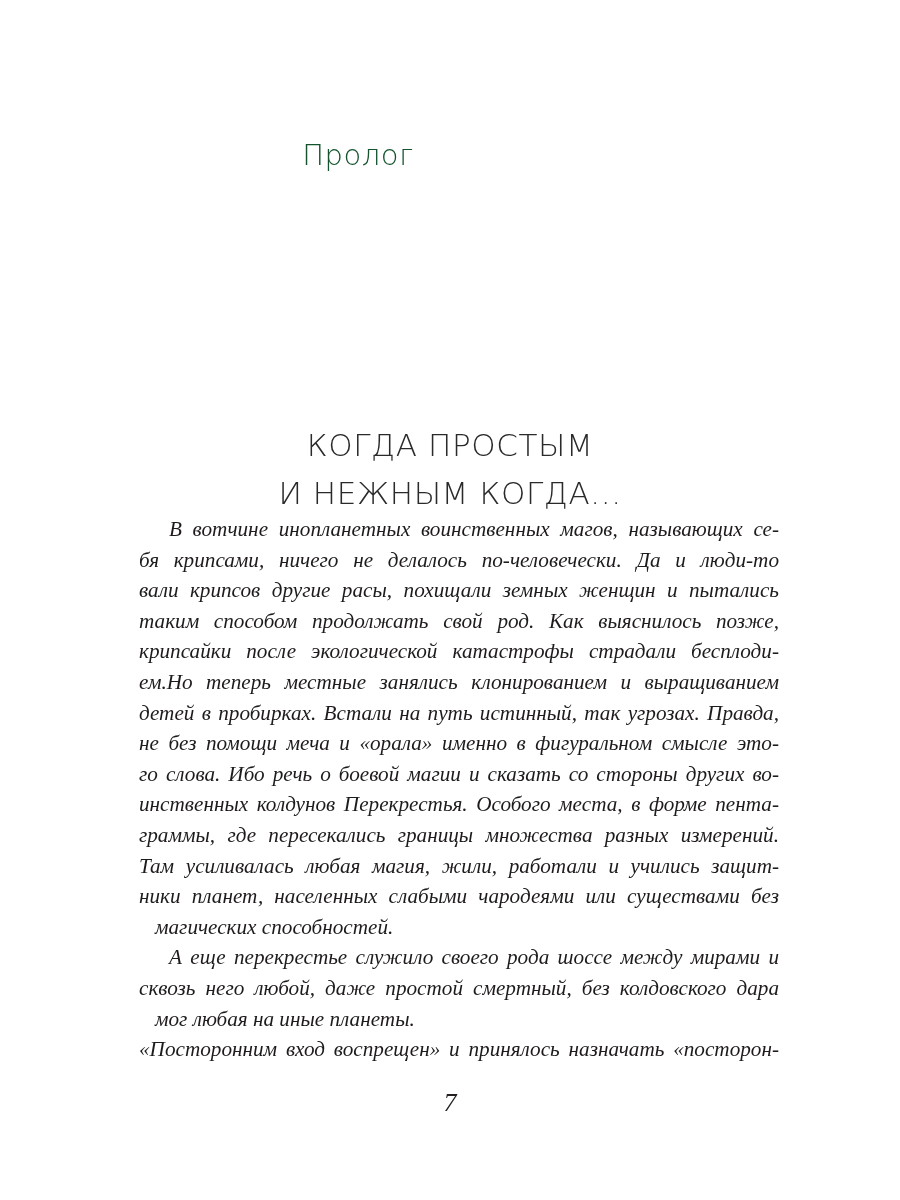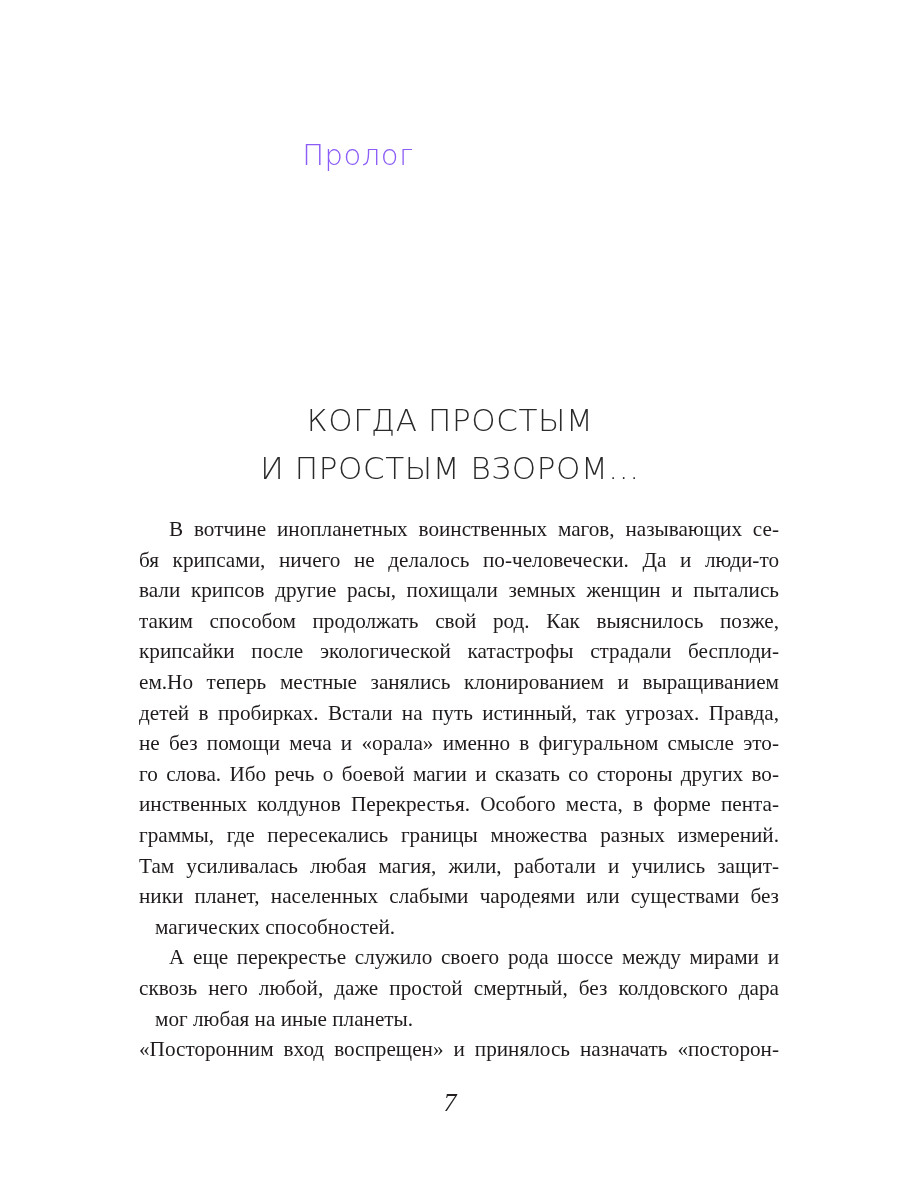--- a/index.html
+++ b/index.html
@@ -17,26 +17,26 @@
     .section-title {
       position: absolute;
       top: 138px;
       left: 0;
       width: 716px;
       text-align: center;
       font-family: "DejaVu Sans", sans-serif;
       font-weight: 200;
       font-size: 29px;
       letter-spacing: 0.5px;
-      color: #8b5cf6;
+      color: #14532d;
       -webkit-text-stroke: 0;
     }
     .chapter-title {
       position: absolute;
-      top: 396px;
+      top: 421px;
       left: 0;
       width: 900px;
       text-align: center;
       font-family: "DejaVu Sans", sans-serif;
       font-weight: 200;
       font-size: 31px;
       line-height: 48px;
       letter-spacing: 0.6px;
       color: #2a2a2a;
     }
@@ -50,20 +50,21 @@
       font-size: 21.2px;
       line-height: 30.6px;
       color: #1f1b1c;
     }
     .line {
       display: block;
       white-space: nowrap;
       text-align: justify;
       text-align-last: justify;
       height: 30.6px;
+      font-style: italic;
     }
     .line.last {
       text-align-last: left;
       margin-left: 16px;
     }
     .line.indent {
       padding-left: 30px;
     }
     .page-number {
       position: absolute;
@@ -79,21 +80,21 @@
   </style>
 </head>
 <body>
 
 <div>
 
   <div class="section-title">Пролог</div>
 
   <div class="chapter-title">
     <div>КОГДА ПРОСТЫМ</div>
-    <div>И ПРОСТЫМ ВЗОРОМ...</div>
+    <div>И НЕЖНЫМ КОГДА...</div>
   </div>
 
   <div class="body-text">
 
     <span class="line indent">В вотчине инопланетных воинственных магов, называющих се-</span>
     <span class="line">бя крипсами, ничего не делалось по-человечески. Да и люди-то</span>
     <span class="line">вали крипсов другие расы, похищали земных женщин и пытались</span>
     <span class="line">таким способом продолжать свой род. Как выяснилось позже,</span>
     <span class="line">крипсайки после экологической катастрофы страдали бесплоди-</span>
     <span class="line">ем.Но теперь местные занялись клонированием и выращиванием</span>

